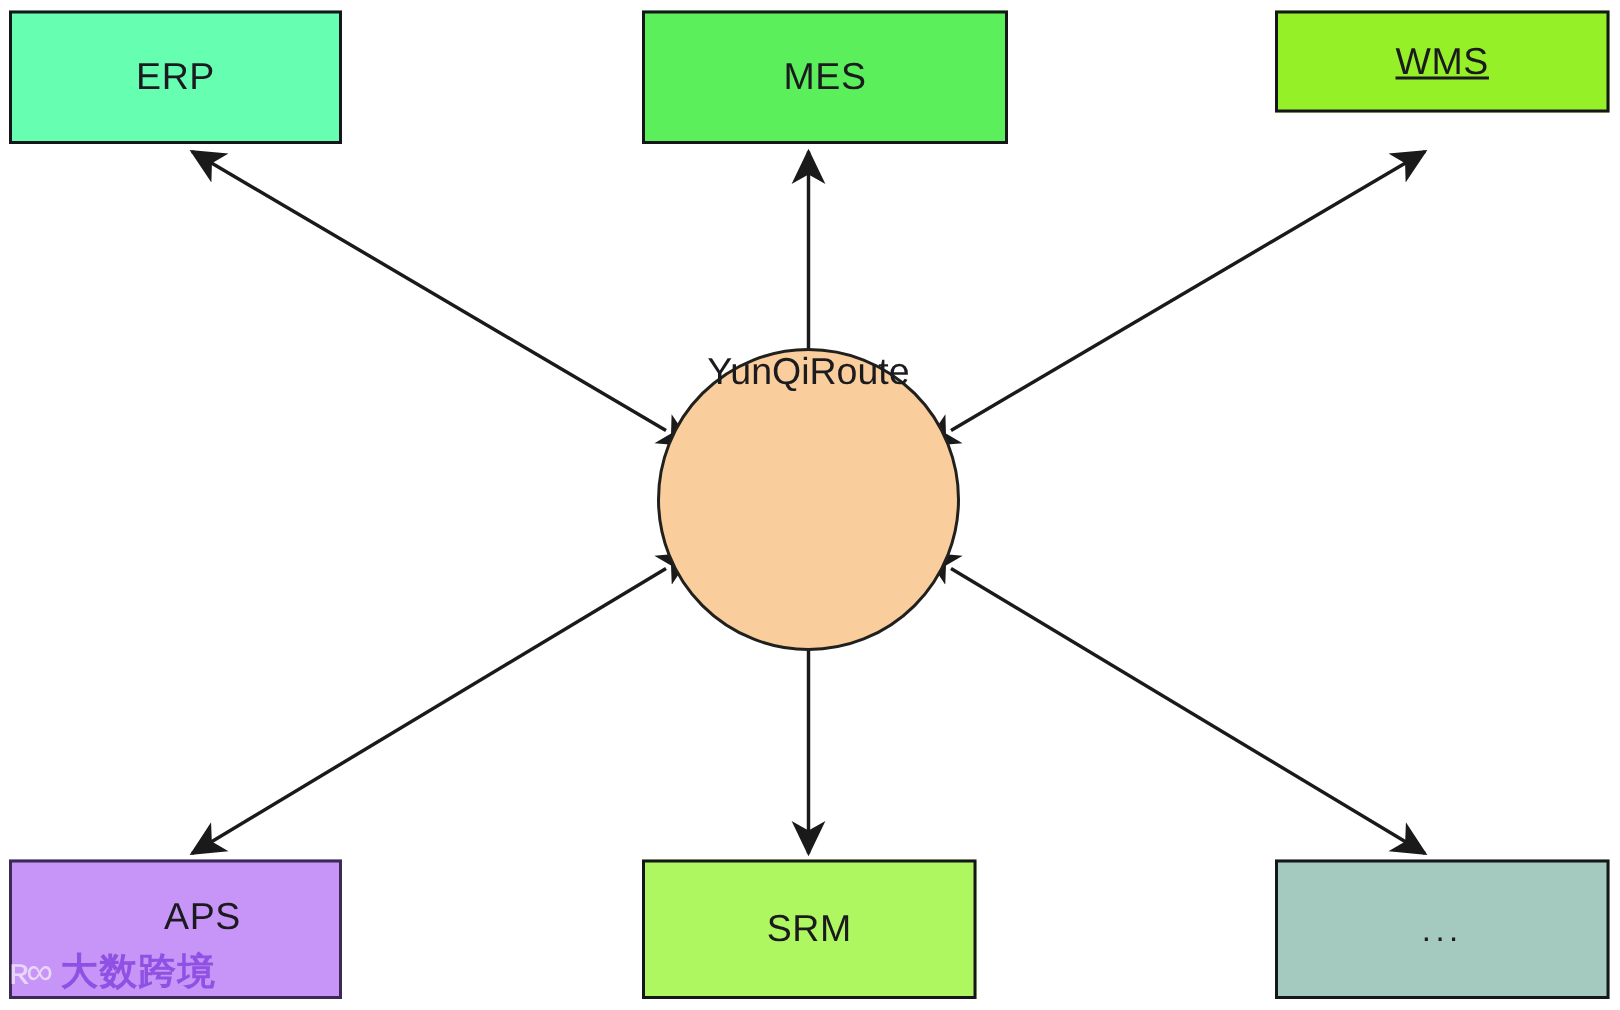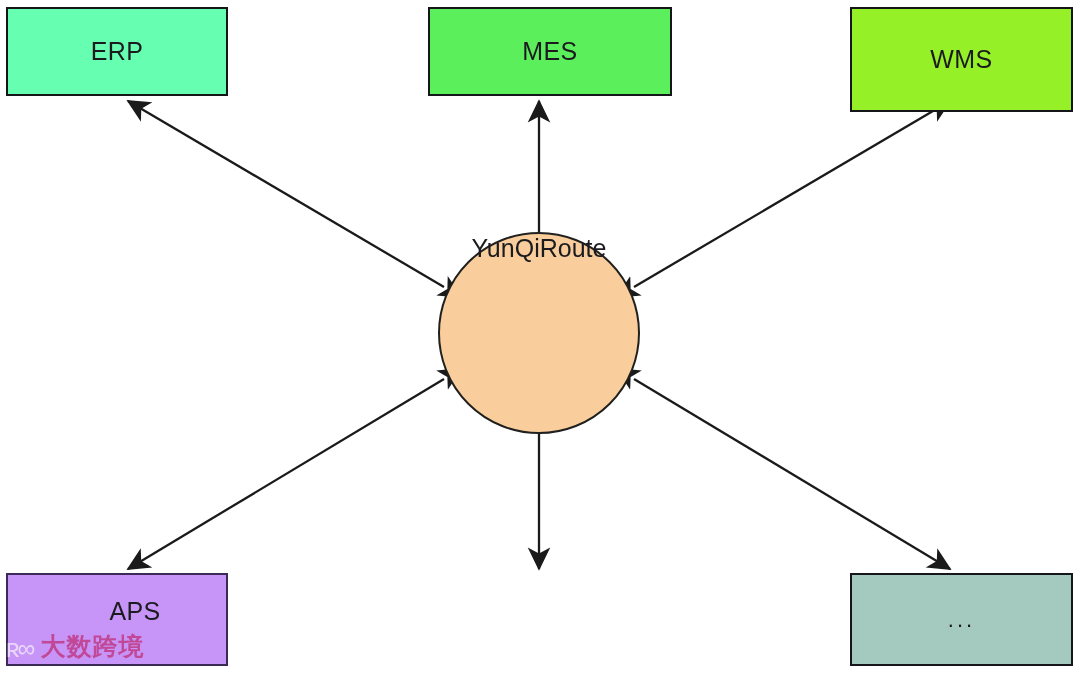--- a/index.html
+++ b/index.html
@@ -60,22 +60,22 @@
   }
   .wm-logo {
     font-size: 25px;
     color: #ffffff;
     font-family: "Liberation Sans", sans-serif;
     letter-spacing: -2px;
     line-height: 1;
   }
   .wm-text {
     font-size: 25px;
-    color: #be185d;
-    font-family: Liberation Mono, monospace;
+    color: #6d28d9;
+    font-family: Liberation Sans, sans-serif;
     font-weight: bold;
     line-height: 1;
     letter-spacing: 1px;
   }
 </style>
 </head>
 <body>
 
 <div id="canvas">
 
@@ -103,28 +103,31 @@
   </svg>
 
   <div class="node-box" style="left:6px; top:7px; width:222px; height:89px; background:#66FFB2;">
     <span>ERP</span>
   </div>
 
   <div class="node-box" style="left:428px; top:7px; width:244px; height:89px; background:#5CEF5C;">
     <span>MES</span>
   </div>
 
-  <div class="node-box" style="left:850px; top:7px; width:223px; height:105px; background:#95F028;">
+  <div class="node-box" style="left:850px; top:7px; width:223px; height:68px; background:#95F028;text-decoration:underline;">
     <span>WMS</span>
   </div>
 
   <div class="node-box" style="left:6px; top:573px; width:222px; height:93px; background:#C795F7; border-color:#3b2a55;">
     <span style="position:relative; top:-8px;margin-left:36px;">APS</span>
   </div>
 
+  <div class="node-box" style="left:428px; top:573px; width:223px; height:93px; background:#AFF761;">
+    <span>SRM</span>
+  </div>
 
   <div class="node-box" style="left:850px; top:573px; width:223px; height:93px; background:#A4C9BF;">
     <span style="font-size:22px; letter-spacing:3px;">...</span>
   </div>
 
   <div class="node-circle" style="left:438px; top:232px; width:202px; height:202px; background:#FACE9C;">
     <span>YunQiRoute</span>
   </div>
 
   <div class="watermark">

